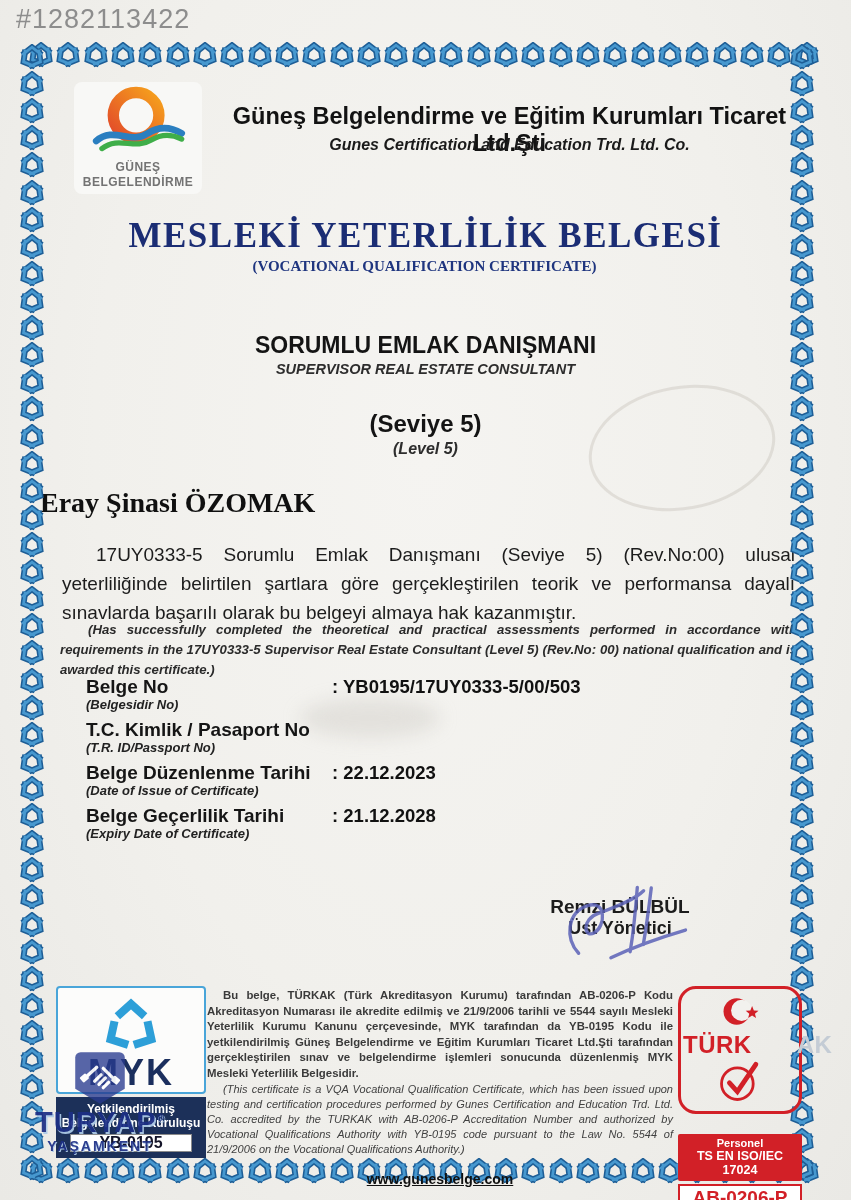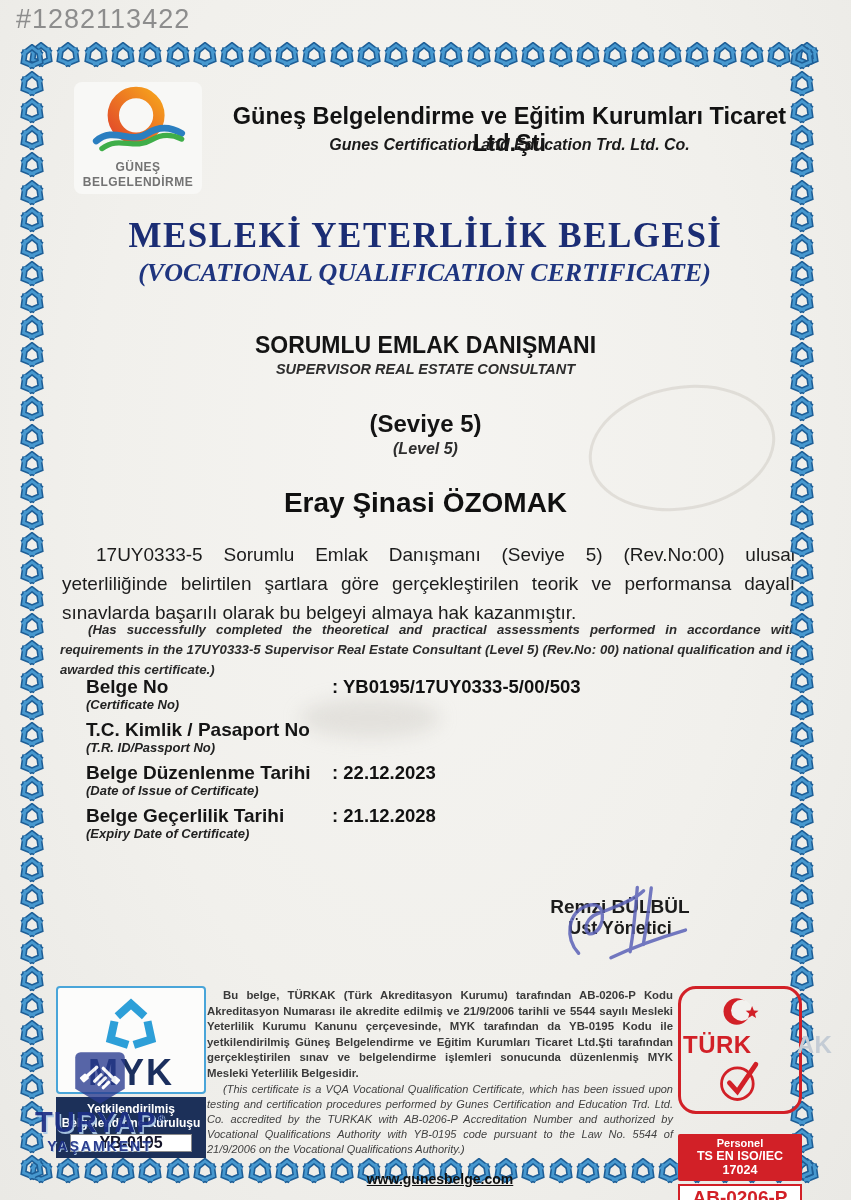--- a/index.html
+++ b/index.html
@@ -22,27 +22,27 @@
   .logo-box svg{width:104px;height:76px;margin:0 auto;display:block;}
   .logo-label{font-size:12px;font-weight:bold;color:#737373;line-height:1.25;letter-spacing:.5px;}
   .org-tr{position:absolute;left:212px;right:44px;top:103px;text-align:center;
           font-size:23.5px;font-weight:bold;color:#121212;}
   .org-en{position:absolute;left:212px;right:44px;top:136px;text-align:center;
           font-size:16px;font-weight:bold;font-style:italic;color:#1a1a1a;}
   
   .title-tr{position:absolute;left:40px;right:40px;top:216px;text-align:center;
             font-family:"Liberation Serif",serif;font-size:35px;font-weight:bold;color:#1b2d74;letter-spacing:1.5px;}
   .title-en{position:absolute;left:38px;right:40px;top:258px;text-align:center;
-            font-family:"Liberation Serif",serif;font-size:26px;font-weight:bold;font-style:italic;color:#1f357f;}
+            font-family:"Liberation Serif",serif;font-size:15px;font-weight:bold;color:#1f357f;}
   
   .qual-tr{position:absolute;left:40px;right:40px;top:332px;text-align:center;font-size:23px;font-weight:bold;color:#141414;}
   .qual-en{position:absolute;left:40px;right:40px;top:361px;text-align:center;font-size:14.5px;font-weight:bold;font-style:italic;color:#2d2d2d;}
   .level-tr{position:absolute;left:40px;right:40px;top:410px;text-align:center;font-size:24px;font-weight:bold;color:#141414;}
   .level-en{position:absolute;left:40px;right:40px;top:440px;text-align:center;font-size:16px;font-style:italic;font-weight:bold;color:#2d2d2d;}
-  .holder{position:absolute;left:40px;right:40px;top:487px;text-align:center;font-size:28px;font-weight:bold;color:#101010;}
+  .holder{position:absolute;left:40px;right:40px;top:487px;font-size:28px;font-weight:bold;color:#101010;font-family:Liberation Serif, serif;}
   
   .body-tr{position:absolute;left:62px;right:56px;top:540px;font-size:19px;line-height:29px;
            text-align:justify;text-indent:34px;color:#1c1c1c;}
   .body-en{position:absolute;left:60px;right:54px;top:620px;font-size:13.2px;line-height:20px;
            font-style:italic;font-weight:bold;color:#2b2b2b;text-align:justify;text-indent:28px;}
   
   .fields{position:absolute;left:86px;top:676px;width:660px;}
   .frow{display:flex;margin-bottom:7px;}
   .fcol{width:246px;}
   .flabel{font-size:19px;font-weight:bold;color:#151515;line-height:21px;}
@@ -1842,21 +1842,21 @@
 
   <div class="holder">Eray Şinasi ÖZOMAK</div>
 
   <div class="body-tr">17UY0333-5 Sorumlu Emlak Danışmanı (Seviye 5) (Rev.No:00) ulusal yeterliliğinde belirtilen şartlara göre gerçekleştirilen teorik ve performansa dayalı sınavlarda başarılı olarak bu belgeyi almaya hak kazanmıştır.</div>
   <div class="body-en">(Has successfully completed the theoretical and practical assessments performed in accordance with requirements in the 17UY0333-5 Supervisor Real Estate Consultant (Level 5) (Rev.No: 00) national qualification and is awarded this certificate.)</div>
 
   <div class="fields">
     <div class="frow">
       <div class="fcol">
         <div class="flabel">Belge No</div>
-        <div class="fsub">(Certificate No)</div>
+        <div class="fsub">(Belgesidir No)</div>
       </div>
       <div class="fval">: YB0195/17UY0333-5/00/503</div>
     </div>
     <div class="frow">
       <div class="fcol">
         <div class="flabel">T.C. Kimlik / Pasaport No</div>
         <div class="fsub">(T.R. ID/Passport No)</div>
       </div>
       <div class="fval"></div>
     </div>

